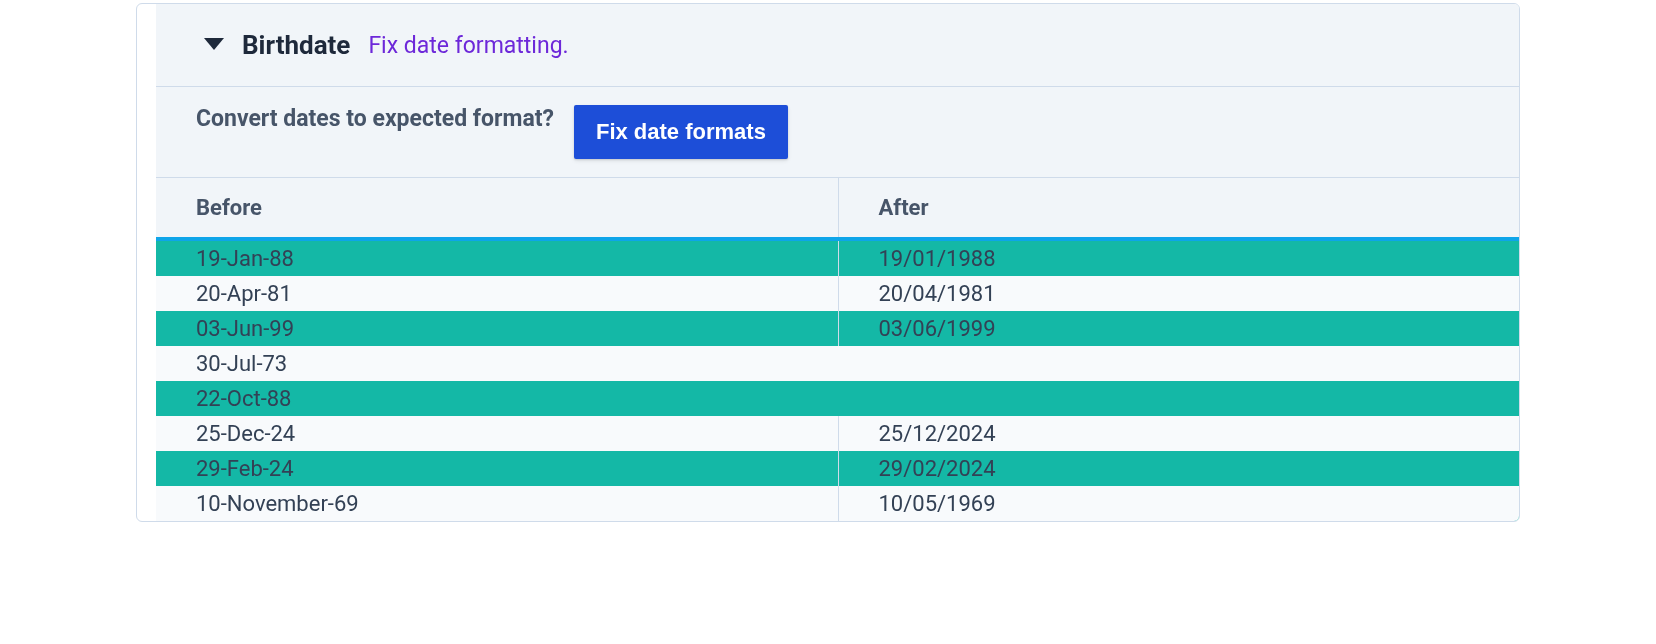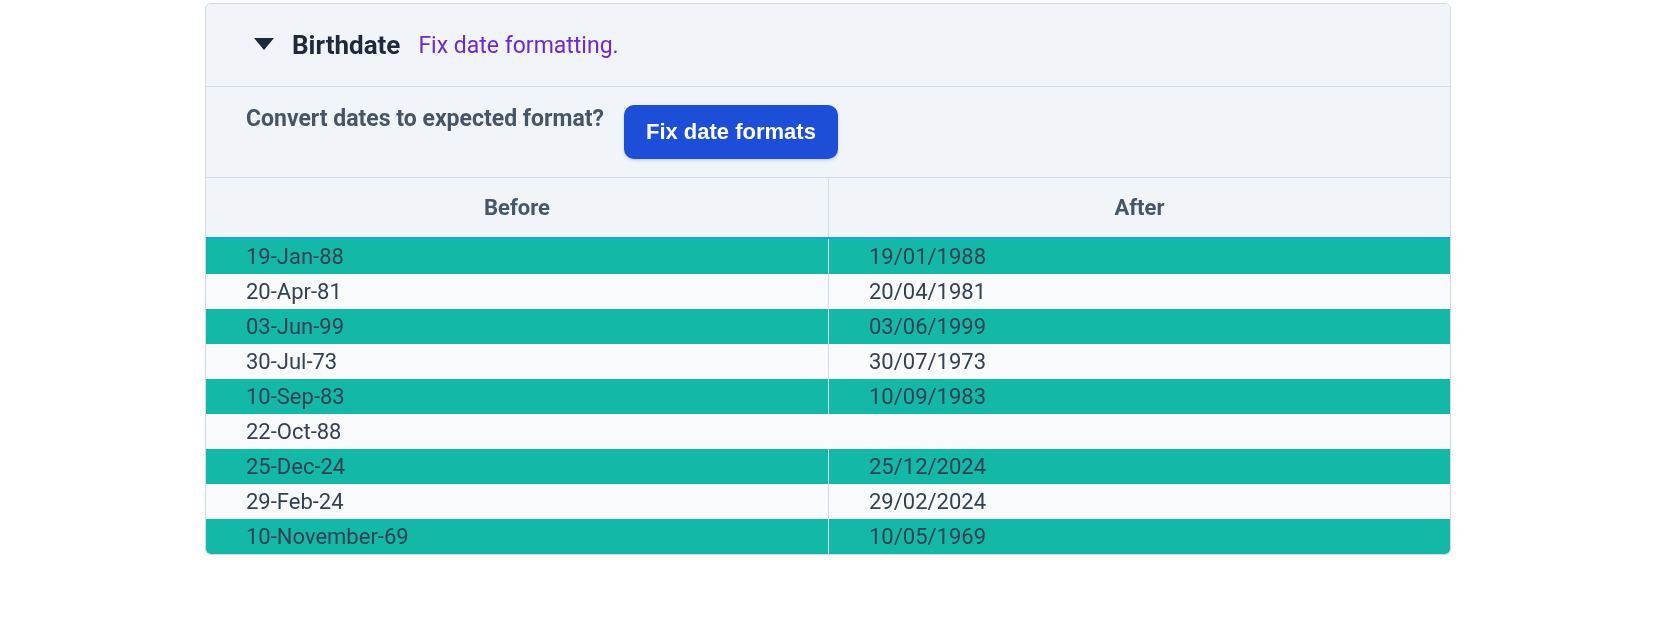--- a/index.html
+++ b/index.html
@@ -3,25 +3,26 @@
 <meta charset="utf-8">
 <style>
   * { box-sizing: border-box; margin: 0; padding: 0; }
   html, body {
     font-family: -apple-system, BlinkMacSystemFont, "Segoe UI", Roboto, "Helvetica Neue", Arial, sans-serif;
     font-size: 22px;
     color: #334155;
     background: #ffffff;
   }
   .panel {
-    width: 1246px;
+    width: 1384px;
     margin: 3px auto;
     border: 1px solid #cfdbea;
     border-radius: 6px;
     overflow: hidden;
+    padding-left: 19px;
   }
   .panel-header {
     display: flex;
     align-items: center;
     gap: 18px;
     padding: 26px 40px 26px 48px;
     background: #f1f5f9;
     border-bottom: 1px solid #cfdbea;
   }
   .chevron {
@@ -55,30 +56,29 @@
     font-weight: 700;
     font-size: 23px;
     color: #475569;
   }
   .btn-primary {
     background: #1d4ed8;
     color: #ffffff;
     font-weight: 700;
     font-size: 22px;
     border: none;
-    border-radius: 10px;
+    border-radius: 2px;
     padding: 14px 22px;
     cursor: pointer;
     box-shadow: 0 2px 4px rgba(0,0,0,0.08), 0 1px 2px rgba(0,0,0,0.12);
   }
   .table-header {
     display: flex;
     background: #f1f5f9;
-    border-bottom: 2px solid #0ea5e9;
-    text-align: center;
+    border-bottom: 4px solid #0ea5e9;
   }
   .col {
     width: 50%;
     padding: 17px 40px;
     font-weight: 700;
     color: #475569;
     font-size: 22px;
   }
   .col + .col {
     border-left: 1px solid #cfdbea;
@@ -135,25 +135,20 @@
       <div class="row">
         <div class="cell">20-Apr-81</div>
         <div class="cell">20/04/1981</div>
       </div>
       <div class="row">
         <div class="cell">03-Jun-99</div>
         <div class="cell">03/06/1999</div>
       </div>
       <div class="row">
         <div class="cell">30-Jul-73</div>
-        <div class="cell">30/07/1973</div>
-      </div>
-      <div class="row">
-        <div class="cell">10-Sep-83</div>
-        <div class="cell">10/09/1983</div>
       </div>
       <div class="row">
         <div class="cell">22-Oct-88</div>
       </div>
       <div class="row">
         <div class="cell">25-Dec-24</div>
         <div class="cell">25/12/2024</div>
       </div>
       <div class="row">
         <div class="cell">29-Feb-24</div>

